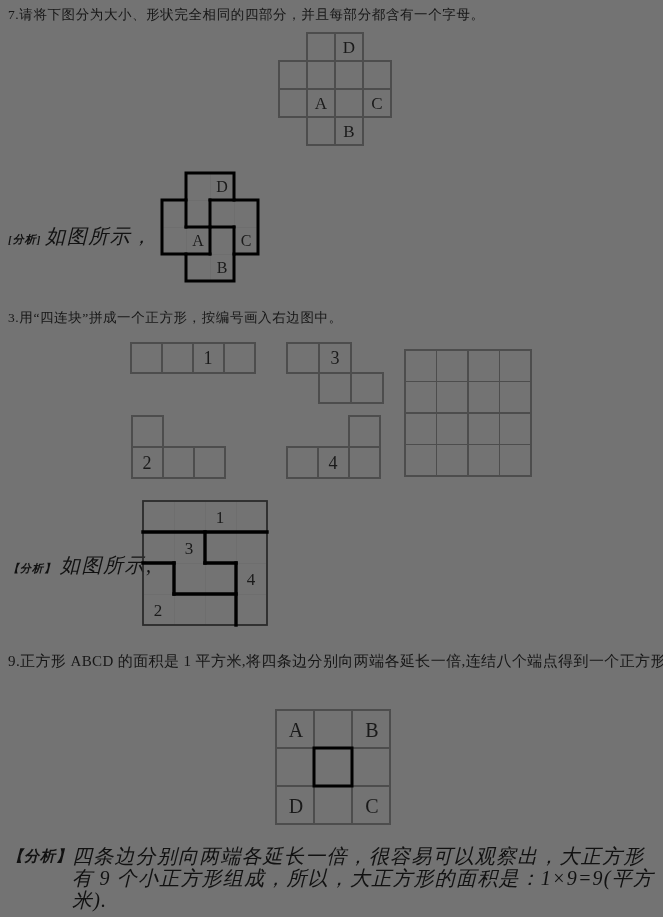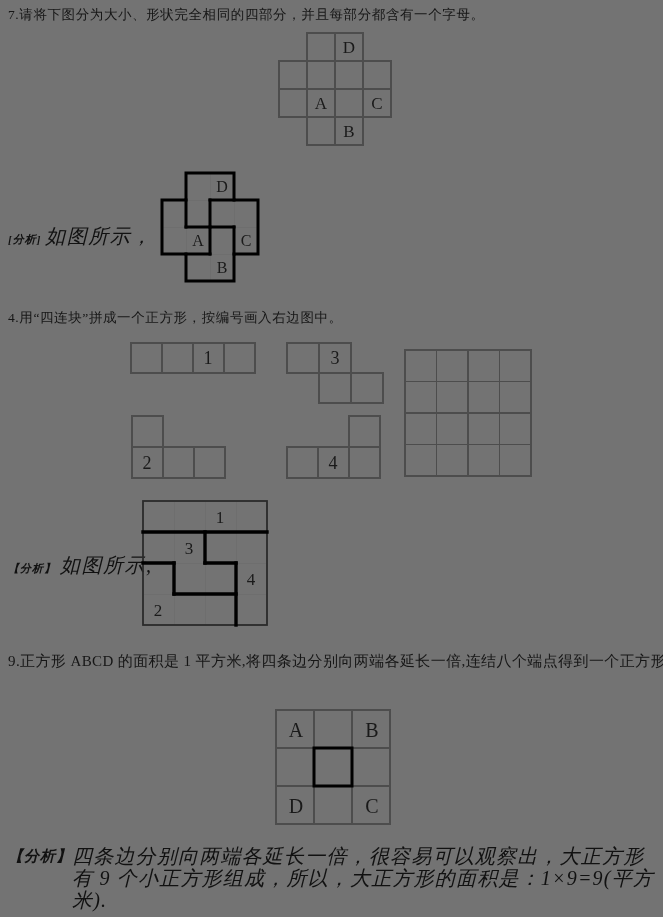--- a/index.html
+++ b/index.html
@@ -87,21 +87,21 @@
       <line x1="50" y1="56" x2="50" y2="83"></line>
       <line x1="74" y1="56" x2="74" y2="83"></line>
       <line x1="26" y1="83" x2="50" y2="83"></line>
     </g>
     <text class="fig-letter" x="62" y="21" font-size="16" text-anchor="middle">D</text>
     <text class="fig-letter" x="38" y="75" font-size="16" text-anchor="middle">A</text>
     <text class="fig-letter" x="86" y="75" font-size="16" text-anchor="middle">C</text>
     <text class="fig-letter" x="62" y="102" font-size="16" text-anchor="middle">B</text>
   </svg>
 
-  <div class="abs statement" style="left:8px; top:309px;">4.用“四连块”拼成一个正方形，按编号画入右边图中。</div>
+  <div class="abs statement" style="left:8px; top:309px;">3.用“四连块”拼成一个正方形，按编号画入右边图中。</div>
 
   <svg class="abs" style="left:130px; top:342px;" width="126" height="32" viewBox="0 0 126 32">
     <g fill="none" stroke="#4d4d4d" stroke-width="1.2" shape-rendering="crispEdges">
       <rect x="1" y="1" width="31" height="30"></rect>
         <rect x="32" y="1" width="31" height="30"></rect>
       <rect x="63" y="1" width="31" height="30"></rect>
         <rect x="94" y="1" width="31" height="30"></rect>
     </g>
     <text class="fig-letter" x="78" y="22" font-size="18" text-anchor="middle">1</text>
   </svg>

